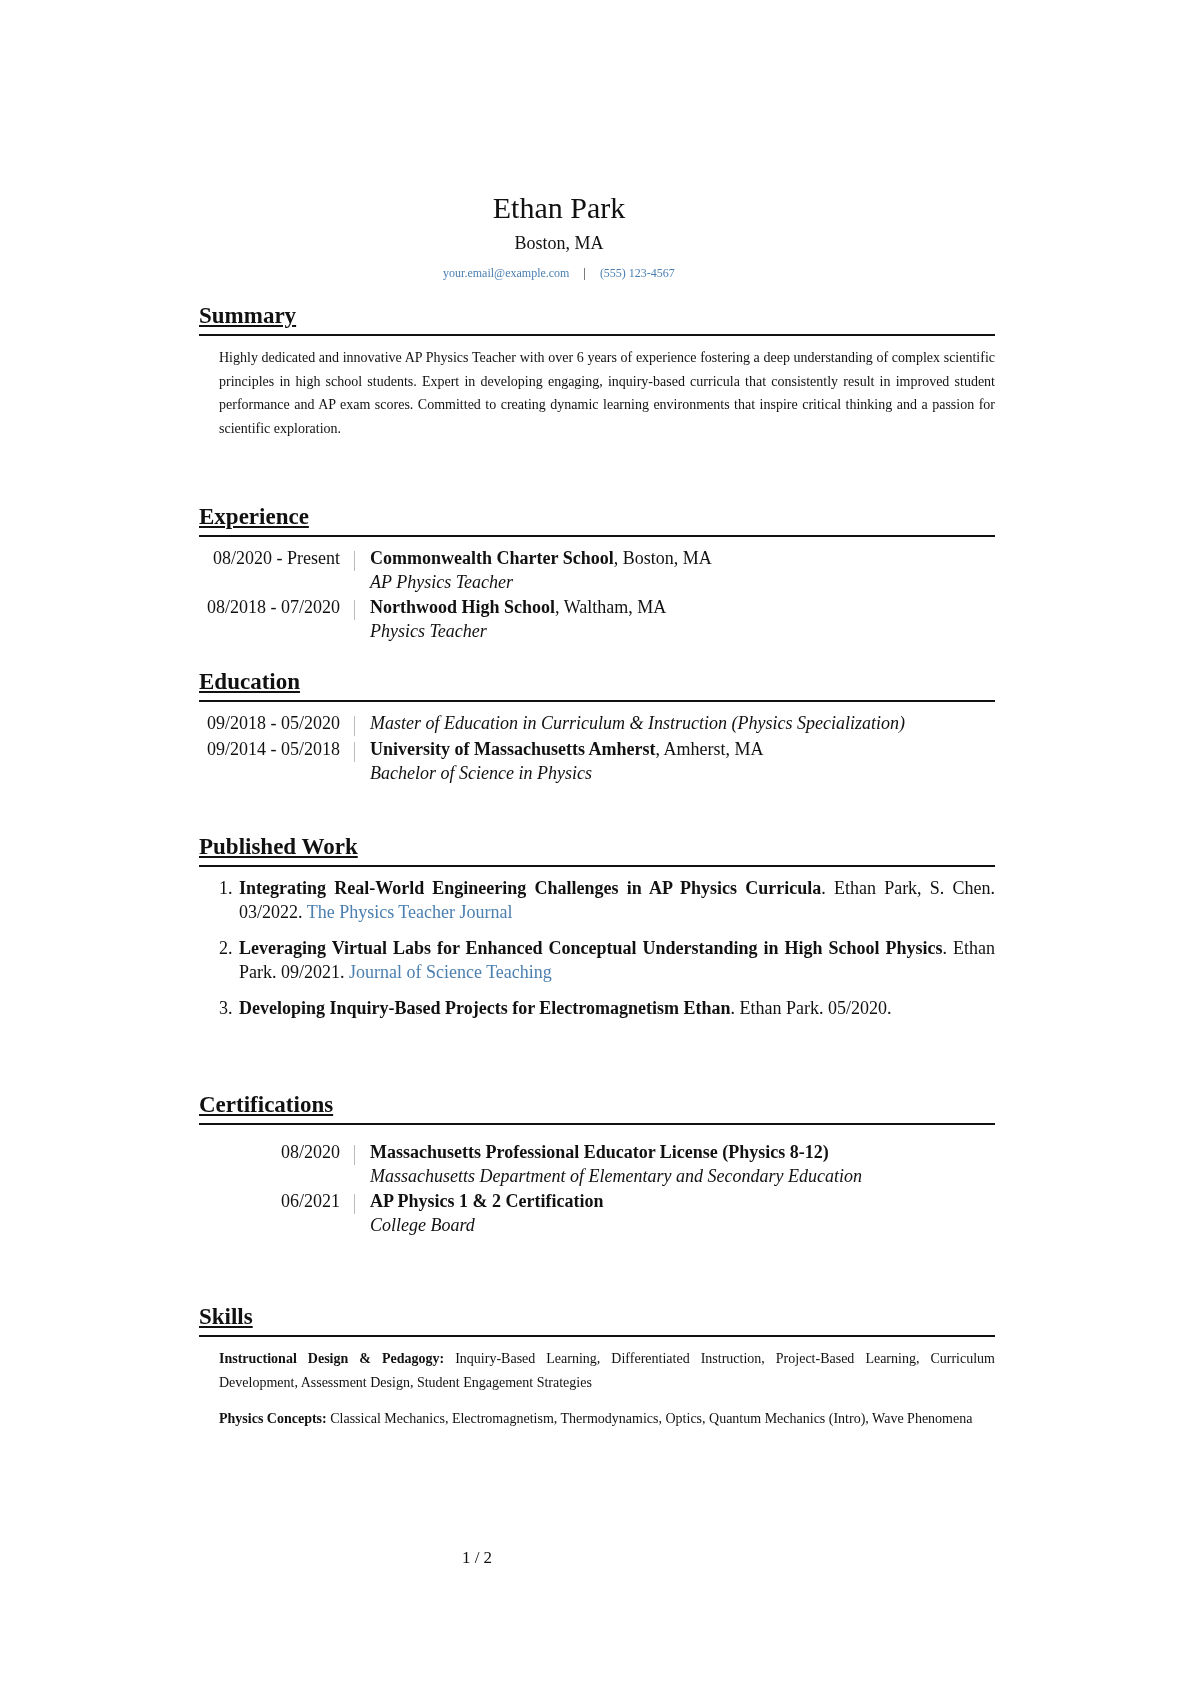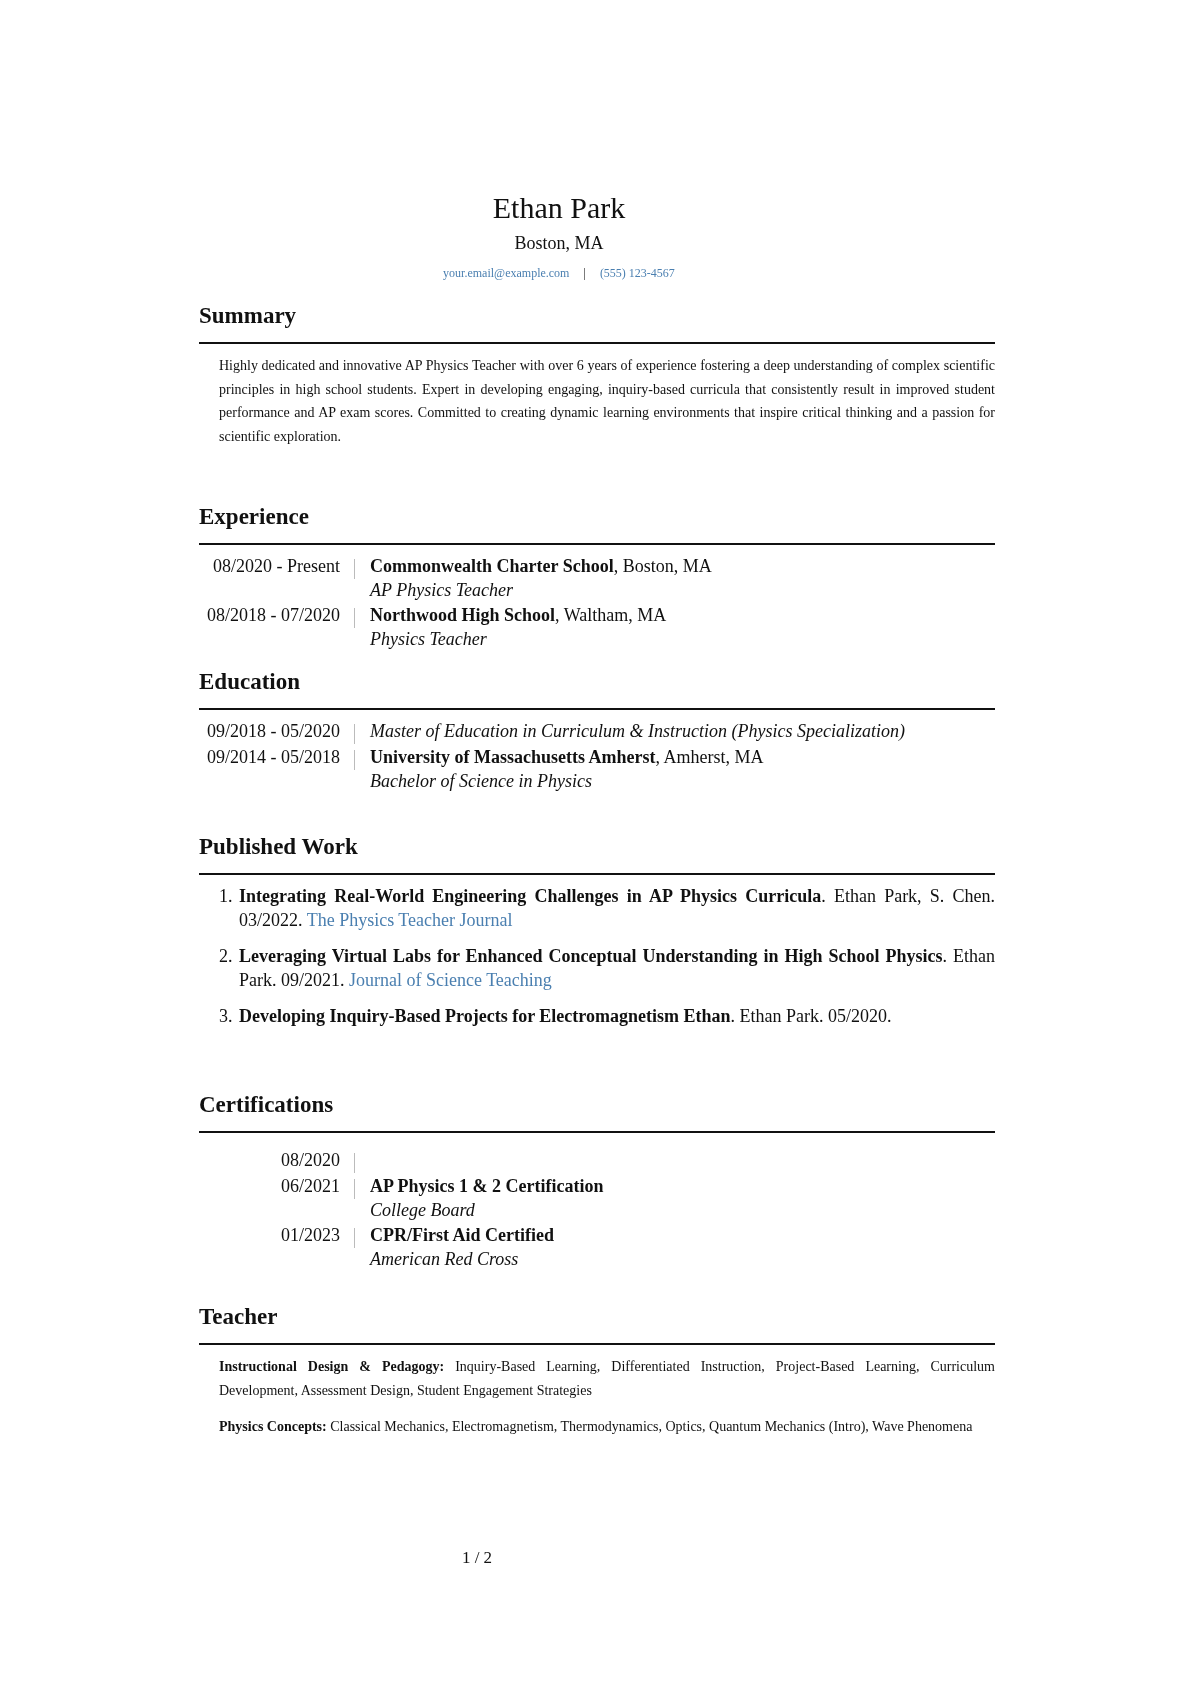--- a/index.html
+++ b/index.html
@@ -6,21 +6,21 @@
   body { width: 1190px; height: 1683px; position: relative; font-family: "Liberation Serif", "DejaVu Serif", serif; color: #111; }
   .page { position: absolute; left: 0; top: 0; width: 1190px; height: 1683px; }
   .header { position: absolute; top: 190px; left: 0; width: 1118px; text-align: center; }
   .name { font-size: 30px; font-weight: normal; line-height: 36px; margin: 0; color: #111; }
   .location { font-size: 18px; line-height: 26px; margin-top: 4px; }
   .contact { font-size: 12px; line-height: 26px; margin-top: 4px; }
   .link { color: #4a7fb0; text-decoration: none; }
   .sep { color: #222; margin: 0 14px; }
 
   .section { position: absolute; left: 199px; width: 796px; }
-  .section-title { font-size: 23px; line-height: 28px; margin: 0; padding-bottom: 12px; border-bottom: 2px solid #111; }
+  .section-title { font-size: 23px; line-height: 28px; margin: 0; padding-bottom: 4px; border-bottom: 2px solid #111; text-decoration: underline; }
   .body { padding-left: 20px; margin-top: 10px; font-size: 14px; line-height: 23.5px; }
   .justify { text-align: justify; }
 
   .entry { display: flex; margin-bottom: 2px; }
   .date { width: 155px; text-align: right; padding-right: 14px; box-sizing: border-box; font-size: 18px; line-height: 23.5px; white-space: nowrap; }
   .bar { width: 1px; background: #bbb; margin-top: 4px; height: 20px; }
   .content { padding-left: 15px; font-size: 18px; line-height: 23.5px; }
   .org { font-weight: bold; }
   .role { font-style: italic; }
 
@@ -113,42 +113,38 @@
       </li>
     </ul>
   </div>
 
   <div class="section" style="top:1091px;">
     <h2 class="section-title">Certifications</h2>
     <div style="margin-top:16px;">
       <div class="entry">
         <div class="date">08/2020</div>
         <div class="bar"></div>
+        <div class="content">
+          <div class="org">Massachusetts Professional Educator License (Physics 8-12)</div>
+          <div class="role">Massachusetts Department of Elementary and Secondary Education</div>
+        </div>
       </div>
       <div class="entry">
         <div class="date">06/2021</div>
         <div class="bar"></div>
         <div class="content">
           <div class="org">AP Physics 1 &amp; 2 Certification</div>
           <div class="role">College Board</div>
         </div>
       </div>
-      <div class="entry">
-        <div class="date">01/2023</div>
-        <div class="bar"></div>
-        <div class="content">
-          <div class="org">CPR/First Aid Certified</div>
-          <div class="role">American Red Cross</div>
-        </div>
-      </div>
     </div>
   </div>
 
   <div class="section" style="top:1303px;">
-    <h2 class="section-title">Teacher</h2>
+    <h2 class="section-title">Skills</h2>
     <div class="body">
       <div class="skill"><span class="skill-cat">Instructional Design &amp; Pedagogy:</span><span> Inquiry-Based Learning, Differentiated Instruction, Project-Based Learning, Curriculum Development, Assessment Design, Student Engagement Strategies</span></div>
       <div class="skill"><span class="skill-cat">Physics Concepts:</span><span> Classical Mechanics, Electromagnetism, Thermodynamics, Optics, Quantum Mechanics (Intro), Wave Phenomena</span></div>
     </div>
   </div>
 
   <div class="footer">1 / 2</div>
 </div>
 
 </body></html>

